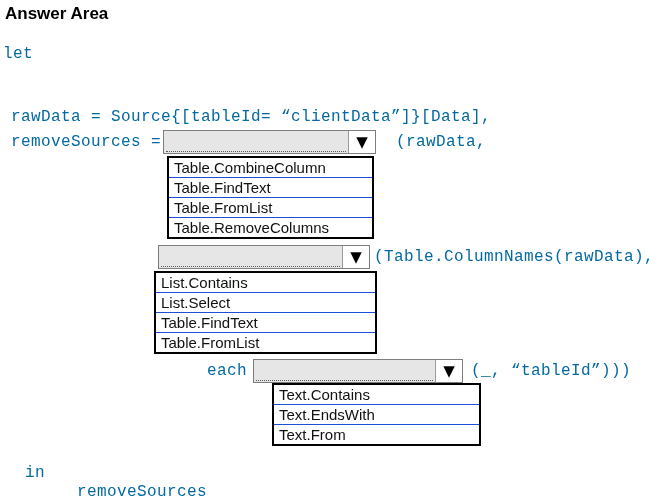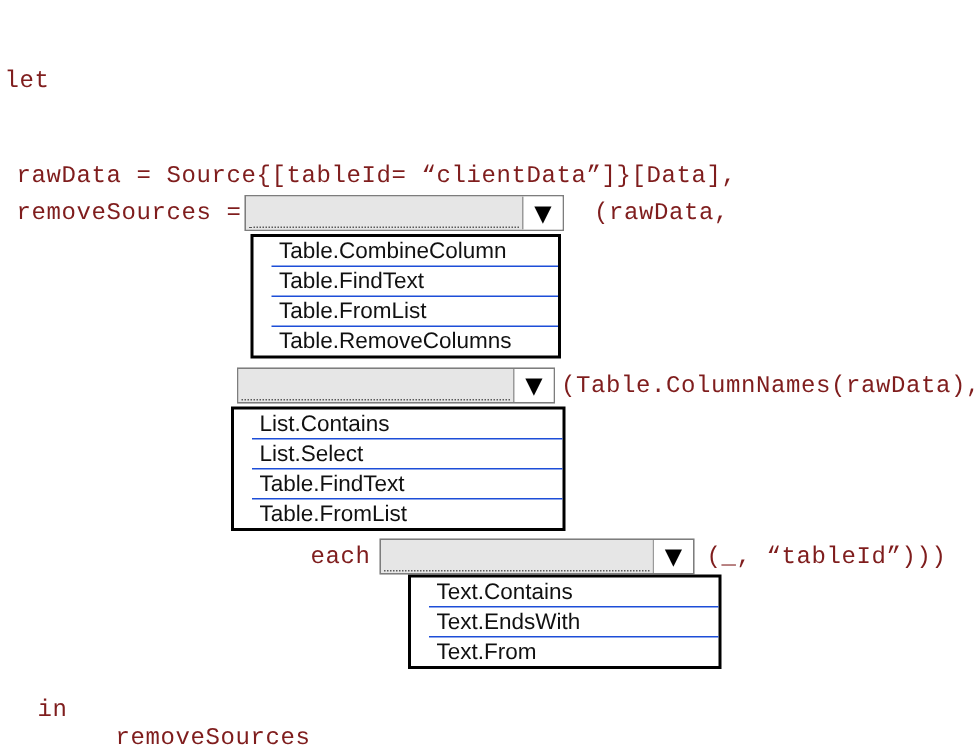--- a/index.html
+++ b/index.html
@@ -18,21 +18,21 @@
     font-weight: bold;
     font-size: 17px;
     color: #000000;
   }
   .code {
     position: absolute;
     font-family: "Liberation Mono", "DejaVu Sans Mono", monospace;
     font-size: 16px;
     letter-spacing: 0.4px;
     line-height: 18px;
-    color: #7f1d1d;
+    color: #0369a1;
     white-space: pre;
   }
   .code.inline { line-height: 24px; }
 
   
   .combo {
     position: absolute;
     height: 24px;
     border: 1px solid #7d7d7d;
     background: #e6e6e6;
@@ -70,40 +70,40 @@
     line-height: 15px;
     color: #000000;
   }
 
   
   .listbox {
     position: absolute;
     background: #ffffff;
     border: 2px solid #000000;
     box-sizing: border-box;
-    padding-left: 12px;
   }
   .option {
     height: 19px;
     line-height: 19px;
     padding-left: 5px;
     font-size: 15px;
     color: #111111;
     border-top: 1px solid #1d4ed8;
     white-space: nowrap;
     overflow: hidden;
     cursor: default;
   }
   .option:first-child { border-top: none; }
 </style>
 </head>
 <body>
 
 <div class="stage">
 
+  <div class="title">Answer Area</div>
 
   <div class="code" style="left:3px; top:45px;">let</div>
   <div class="code" style="left:11px; top:108px;text-align:right;">rawData = Source{[tableId= “clientData”]}[Data],</div>
   <div class="code inline" style="left:11px; top:130px;">removeSources =</div>
   <div class="code inline" style="left:396px; top:130px;">(rawData,</div>
   <div class="code inline" style="left:374px; top:245px;">(Table.ColumnNames(rawData),</div>
   <div class="code inline" style="left:207px; top:359px;">each</div>
   <div class="code inline" style="left:471px; top:359px;">(_, “tableId”)))</div>
   <div class="code" style="left:25px; top:464px;">in</div>
   <div class="code" style="left:77px; top:483px;">removeSources</div>

